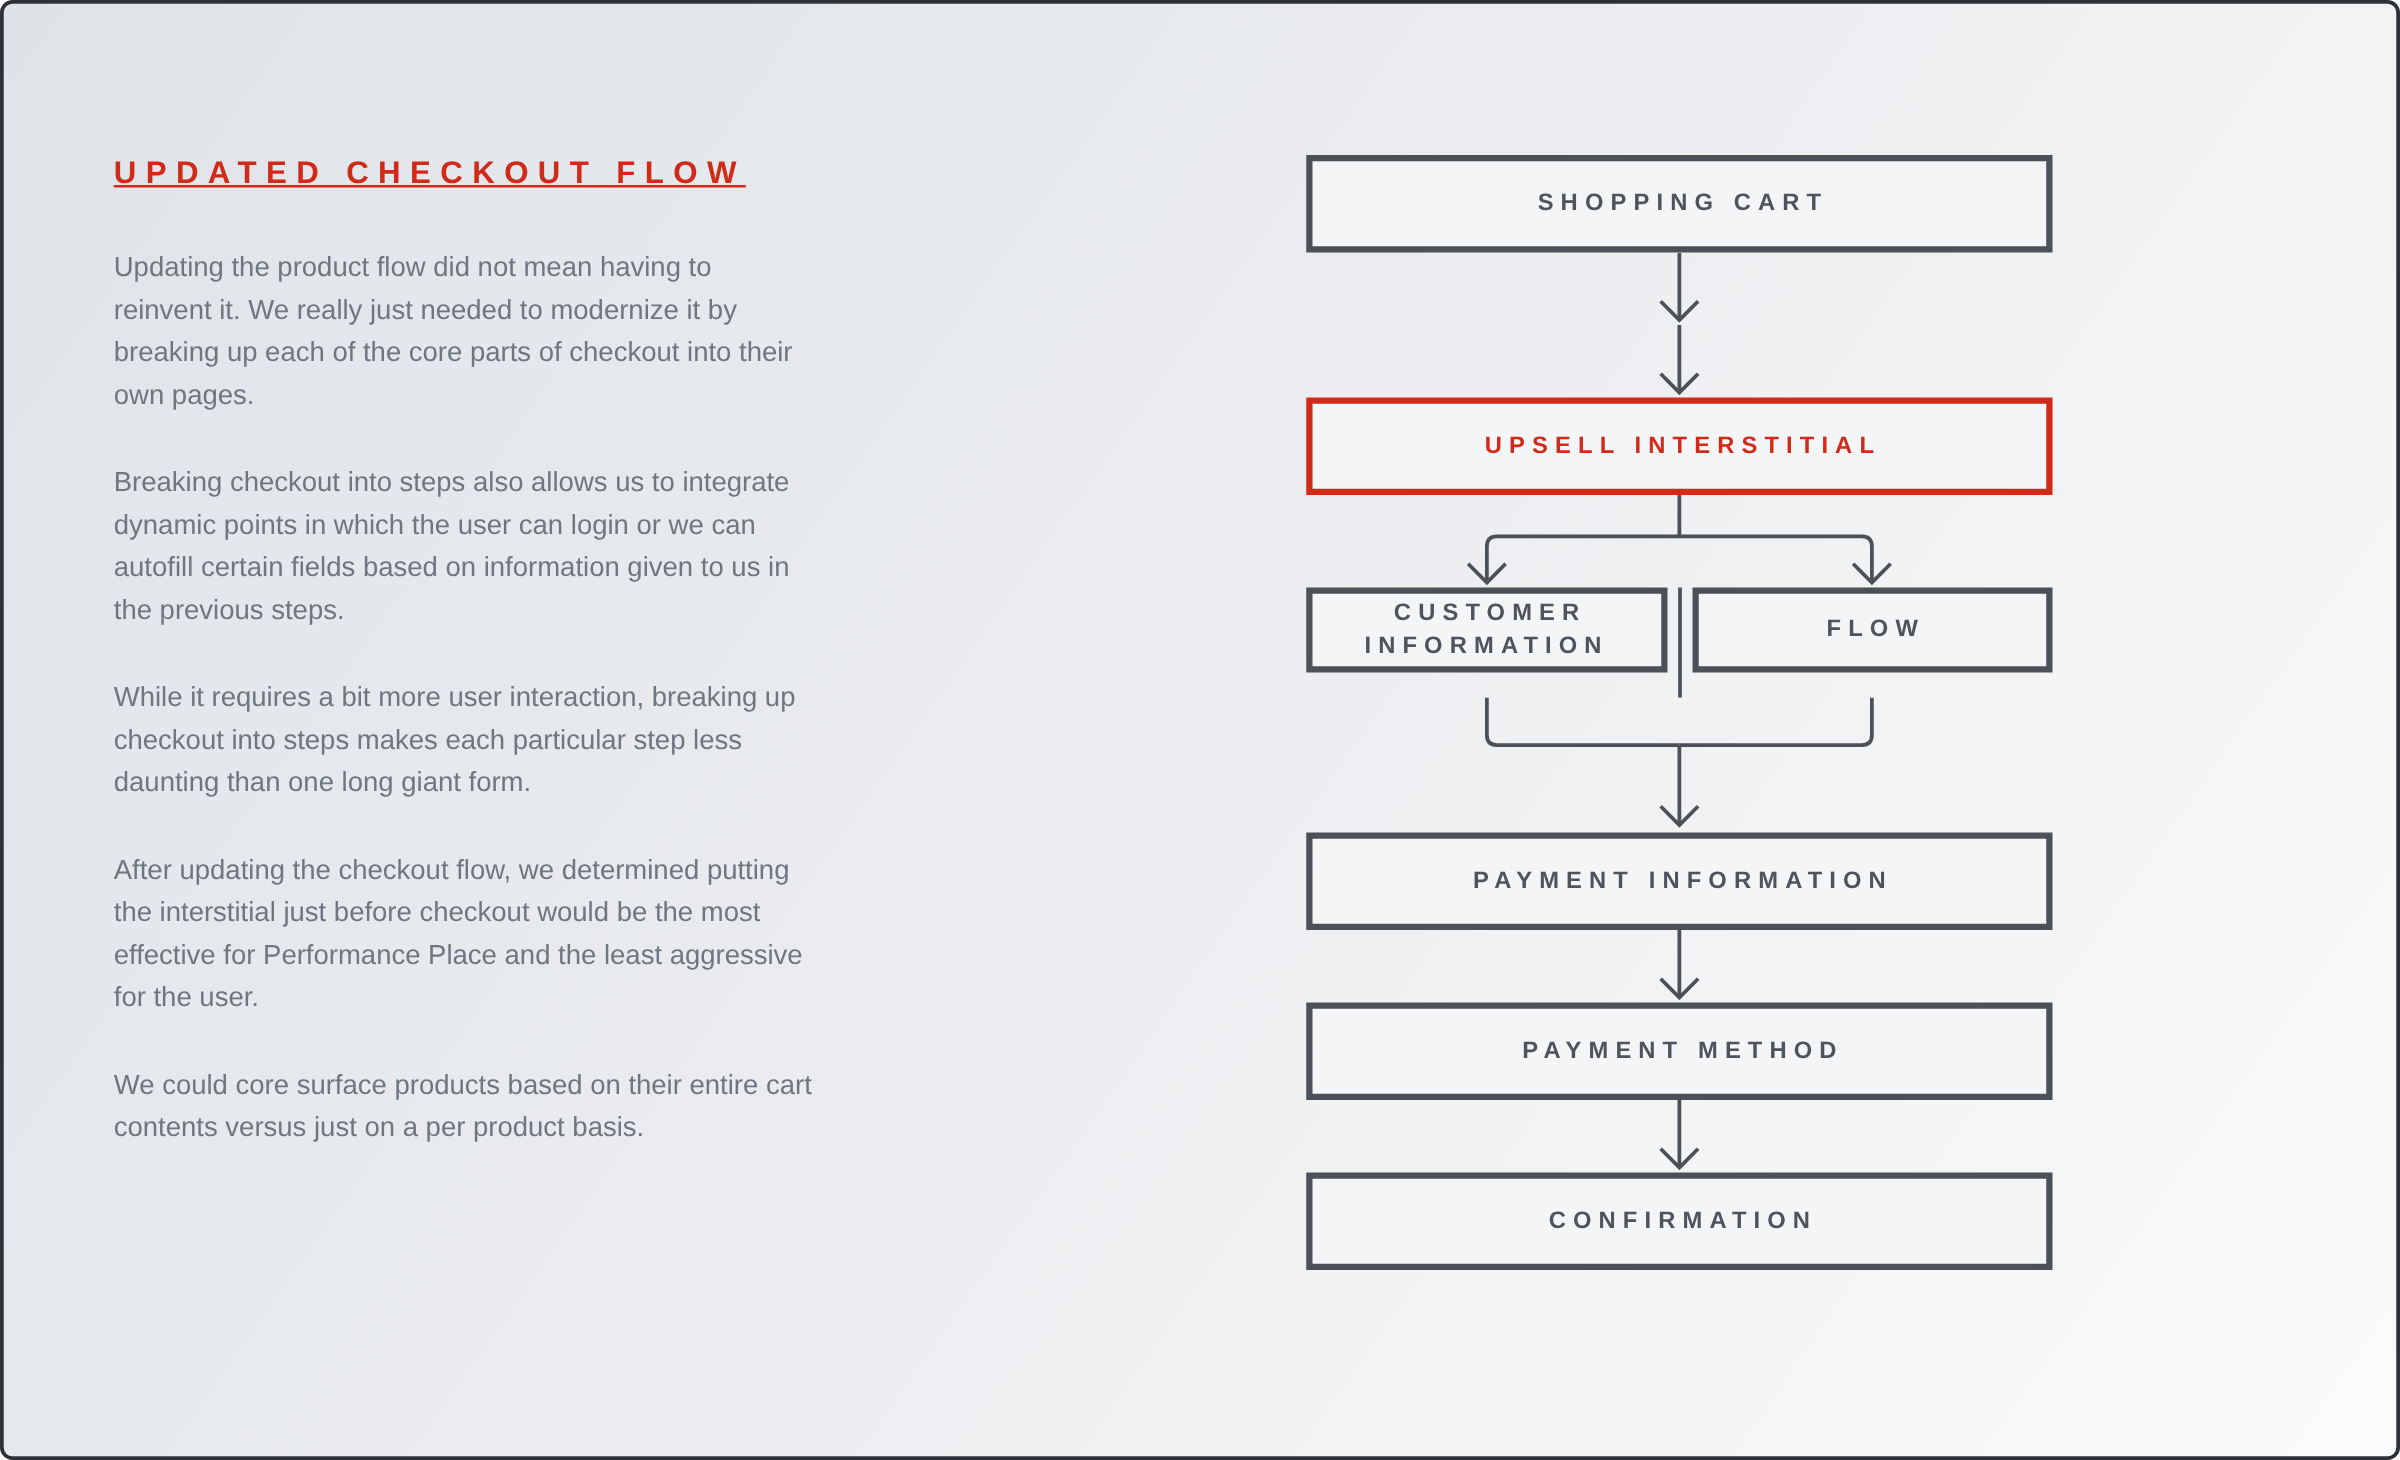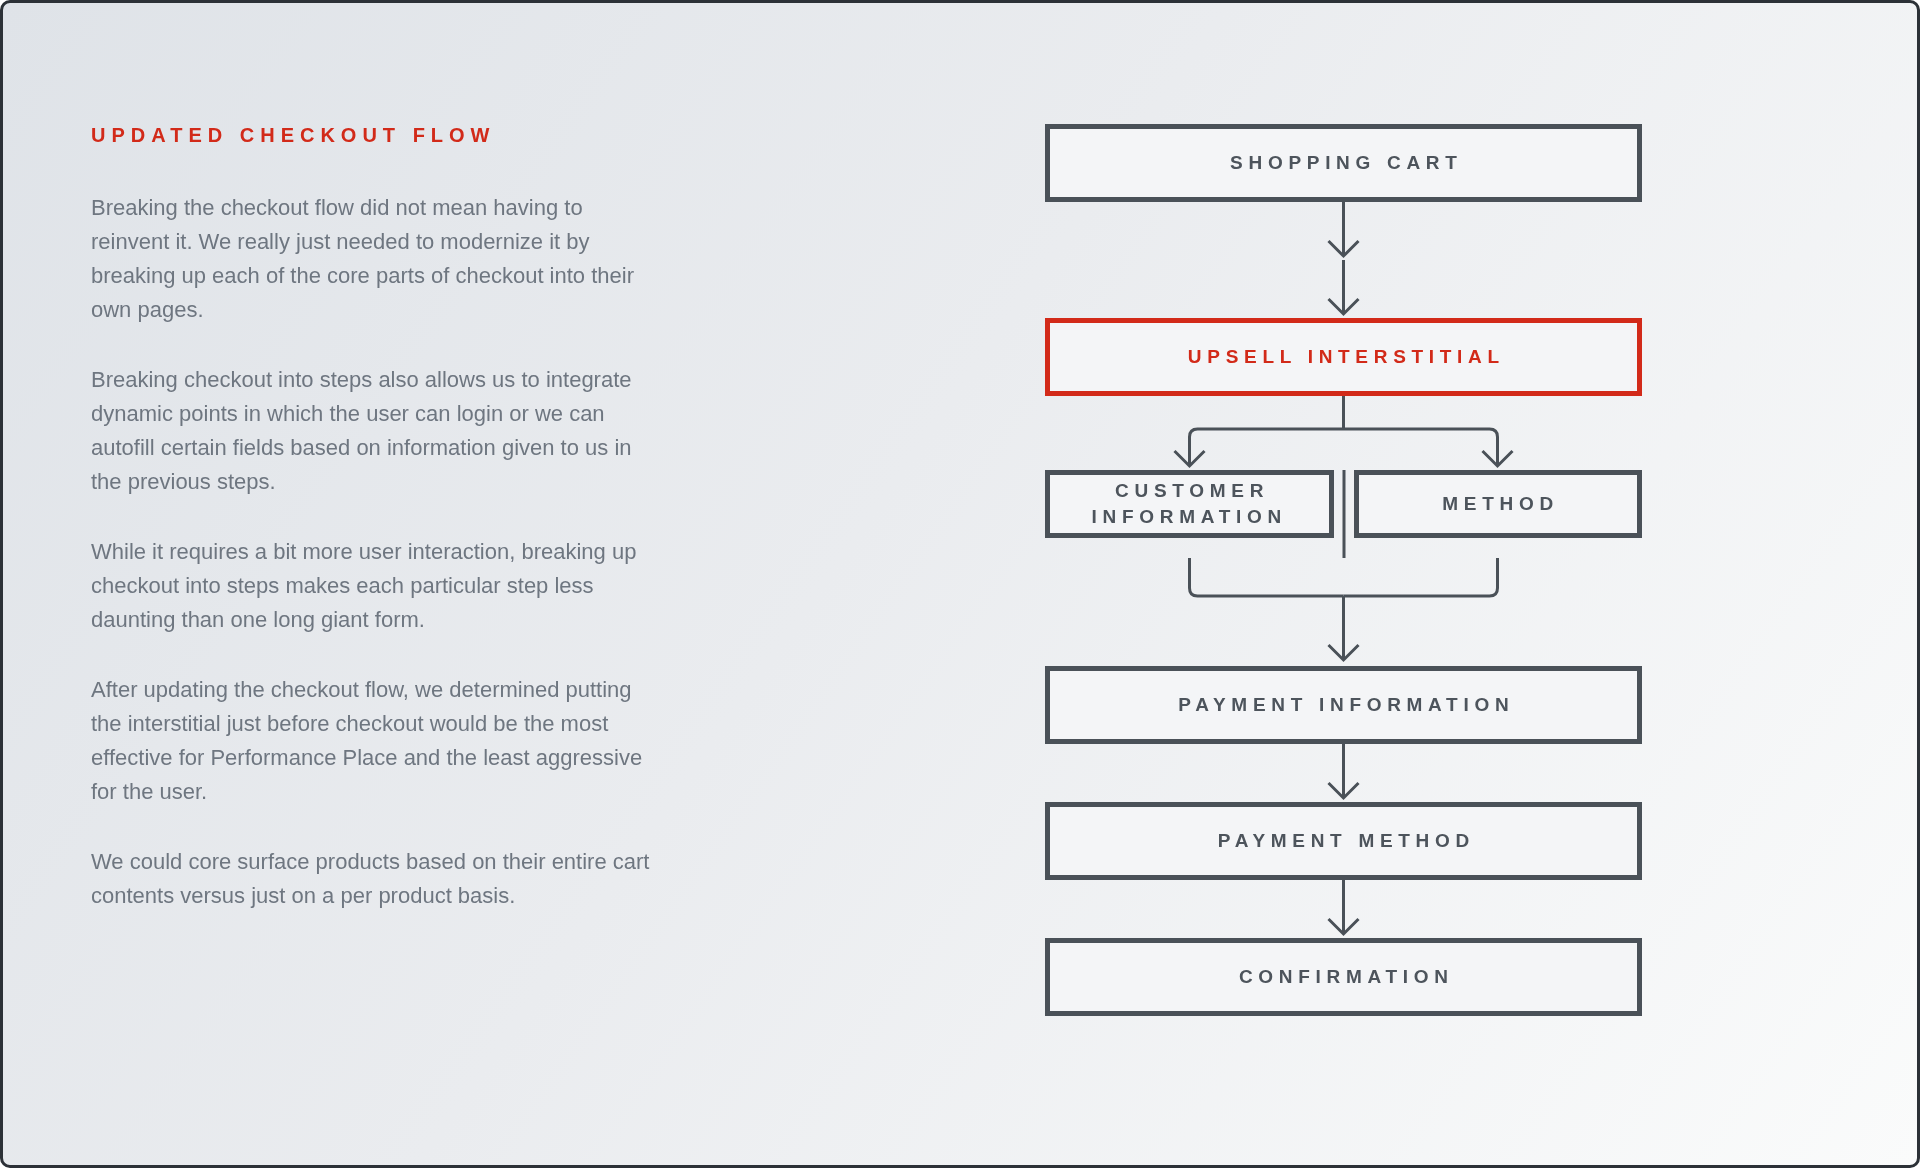--- a/index.html
+++ b/index.html
@@ -26,23 +26,24 @@
     border-radius:10px;
     background:linear-gradient(125deg,var(--bg-start) 0%,var(--bg-mid) 45%,var(--bg-end) 100%);
     overflow:hidden;
   }
   
   .article{
     position:absolute;left:88px;top:121px;width:660px;
   }
   .article h1{
     margin:0 0 44px 0;
-    font-size:20px;font-weight:bold;
+    font-size:25px;font-weight:bold;
     letter-spacing:.3em;
     color:var(--accent-red);
+    text-decoration:underline;
   }
   .article p{
     margin:0 0 36px 0;
     font-size:22px;line-height:34px;
     color:var(--body-text);
     white-space:pre-line;
   }
   
   .flowchart{
     position:absolute;left:1042px;top:121px;width:597px;
@@ -79,21 +80,21 @@
     stroke-linecap:butt;stroke-linejoin:miter;
   }
 </style>
 </head>
 <body>
 
 <div class="page">
 
   <section class="article">
     <h1>UPDATED CHECKOUT FLOW</h1>
-    <p>Breaking the checkout flow did not mean having to
+    <p>Updating the product flow did not mean having to
 reinvent it. We really just needed to modernize it by
 breaking up each of the core parts of checkout into their
 own pages.</p>
     <p>Breaking checkout into steps also allows us to integrate
 dynamic points in which the user can login or we can
 autofill certain fields based on information given to us in
 the previous steps.</p>
     <p>While it requires a bit more user interaction, breaking up
 checkout into steps makes each particular step less
 daunting than one long giant form.</p>
@@ -131,21 +132,21 @@
       <path d="M144.5 70 V41 Q144.5 33 152.5 33 H444.5 Q452.5 33 452.5 41 V70"></path>
       <path d="M129.5 55 L144.5 70 L159.5 55"></path>
       <path d="M437.5 55 L452.5 70 L467.5 55"></path>
     </svg>
 
     <div class="split-row">
       <div class="node">
         <span>CUSTOMER INFORMATION</span>
       </div>
       <div class="node">
-        <span>METHOD</span>
+        <span>FLOW</span>
       </div>
     </div>
 
     <svg class="connector" width="597" height="108" viewBox="0 0 597 108">
       <path d="M144.5 0 V30 Q144.5 38 152.5 38 H298.5"></path>
       <path d="M452.5 0 V30 Q452.5 38 444.5 38 H298.5"></path>
       <path d="M298.5 38 V102"></path>
       <path d="M283.5 87 L298.5 102 L313.5 87"></path>
     </svg>
 

